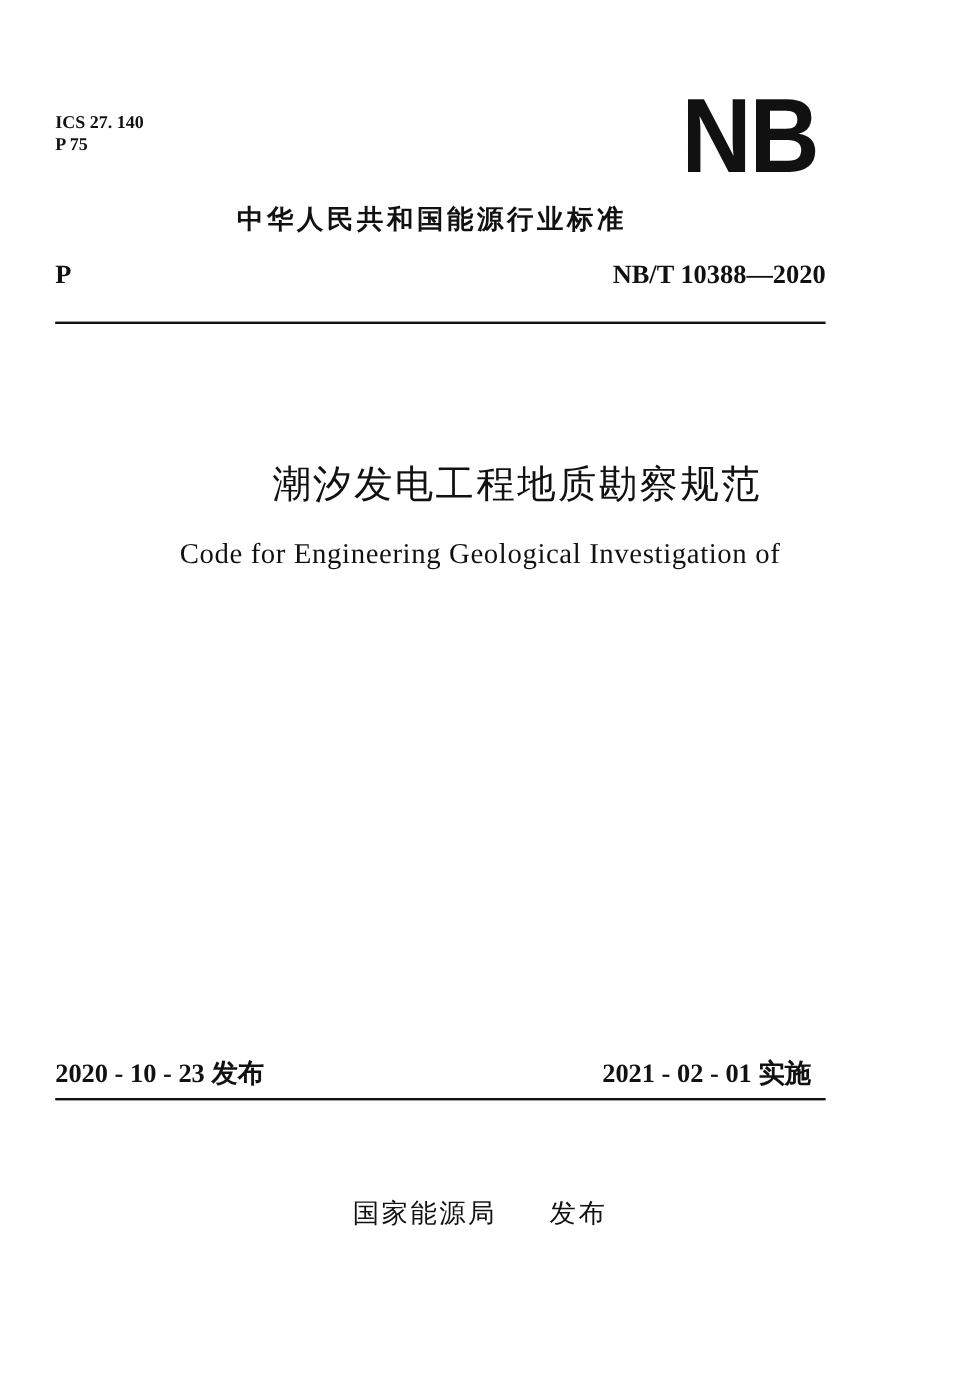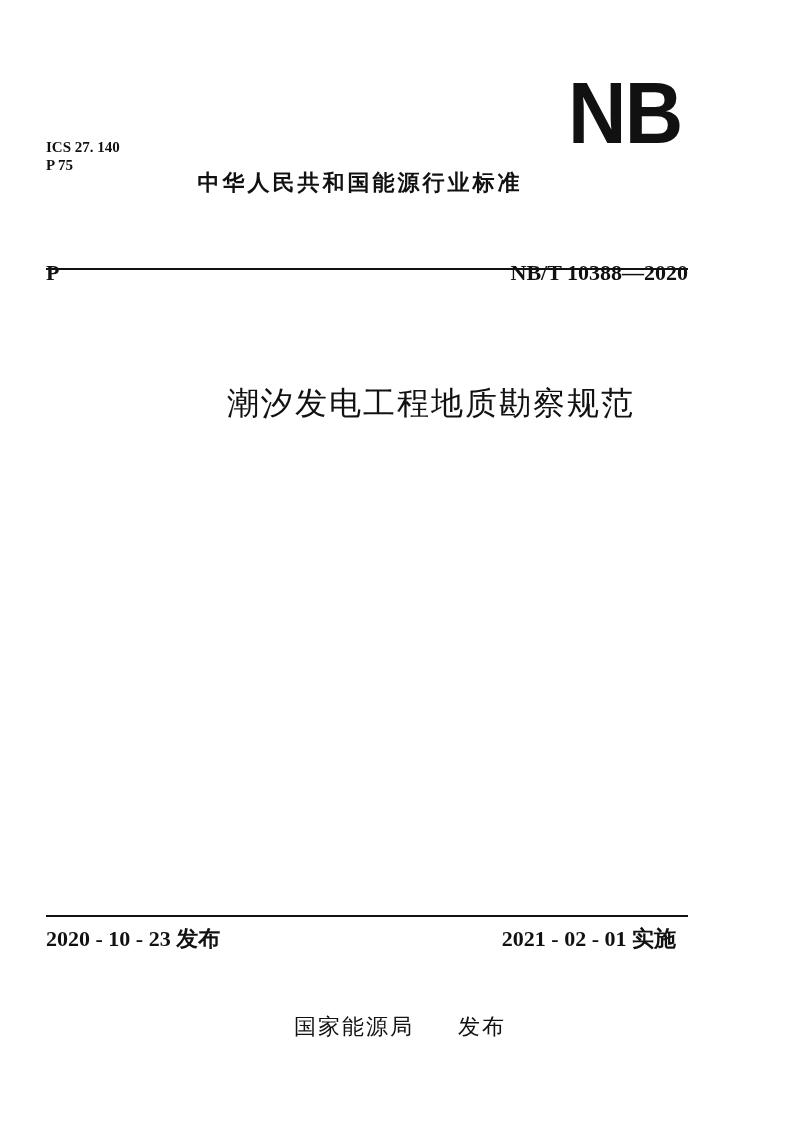--- a/index.html
+++ b/index.html
@@ -1,21 +1,21 @@
 <!DOCTYPE html>
 <html><head>
 <meta charset="utf-8">
 <style>
   html, body { margin: 0; padding: 0; background: #ffffff; }
   body { width: 800px; height: 1146px; position: relative; overflow: hidden; color: #111; }
   .abs { position: absolute; }
-  .serif-b { font-family: "Liberation Serif", "DejaVu Serif", serif; font-weight: bold; margin-top: 44px; }
+  .serif-b { font-family: "Liberation Serif", "DejaVu Serif", serif; font-weight: bold; }
   .serif { font-family: "Liberation Serif", "DejaVu Serif", serif; }
   .sans-b { font-family: "DejaVu Sans", "Liberation Sans", sans-serif; font-weight: bold; }
-  .sans { font-family: "DejaVu Sans", "Liberation Sans", sans-serif; margin-top: 16px; }
+  .sans { font-family: "DejaVu Sans", "Liberation Sans", sans-serif; }
 
   .ics { left: 46px; top: 94px; font-size: 15px; line-height: 18px; }
   .nb-logo { left: 568px; top: 68px; font-family: "Liberation Sans", "DejaVu Sans", sans-serif; font-weight: 900; font-size: 88px; letter-spacing: -2px; line-height: 90px; transform: scaleX(0.92); transform-origin: left top; }
   .std-type { left: 0; width: 720px; top: 168px; text-align: center; font-size: 22px; letter-spacing: 3px; }
   .cat-code { left: 46px; top: 216px; font-size: 22px; }
   .std-num { right: 112px; top: 216px; font-size: 22px; }
   .rule { left: 46px; width: 642px; height: 2px; background: #111; }
   .title-cn { left: 0; width: 800px; top: 382px; text-align: center; font-size: 32px; letter-spacing: 2px; padding-left: 31px; }
   .title-en { left: 0; width: 800px; top: 444px; text-align: center; font-size: 24px; line-height: 36px; letter-spacing: 0.5px; }
   .issue-date { left: 46px; top: 880px; font-size: 22px; }
@@ -36,20 +36,21 @@
 <div class="abs std-type sans-b">中华人民共和国能源行业标准</div>
 
 <div class="abs cat-code serif-b">P</div>
 <div class="abs std-num serif-b">NB/T 10388—2020</div>
 
 <div class="abs rule" style="top:268px;"></div>
 
 <div class="abs title-cn serif">潮汐发电工程地质勘察规范</div>
 
 <div class="abs title-en serif">
+  <div>Code for Engineering Geological Investigation of</div>
 </div>
 
 <div class="abs issue-date serif-b">2020 - 10 - 23 发布</div>
 <div class="abs impl-date serif-b">2021 - 02 - 01 实施</div>
 
 <div class="abs rule" style="top:915px;"></div>
 
 <div class="abs publisher sans">
   <span>国家能源局</span><span class="gap"></span><span>发布</span>
 </div>

